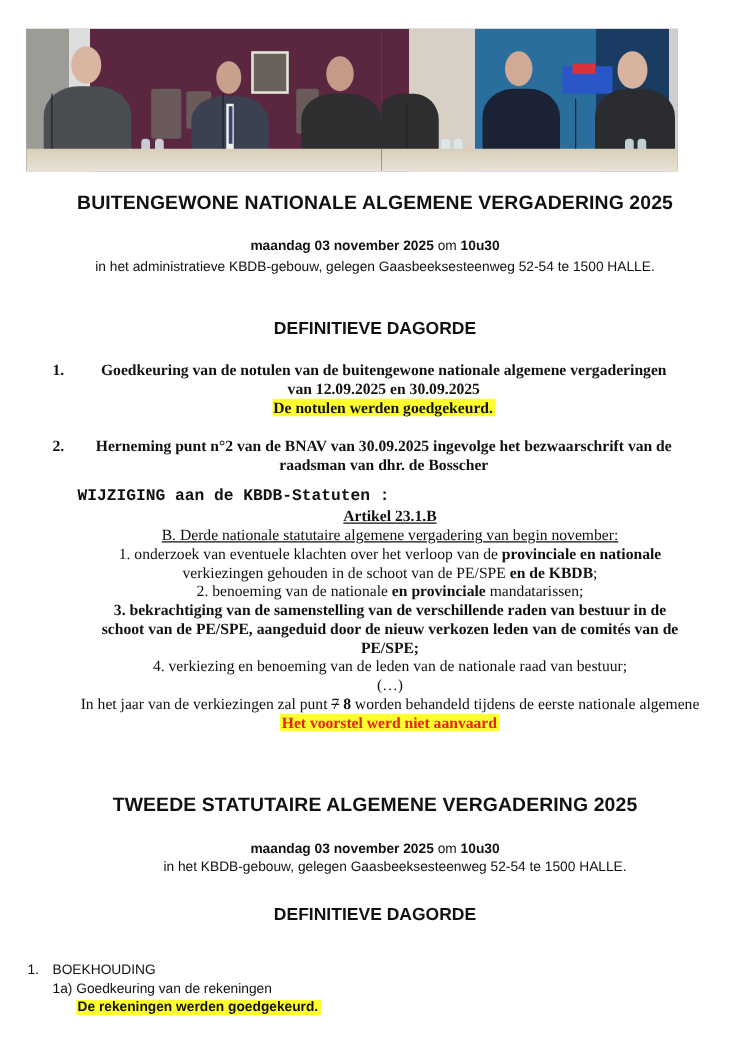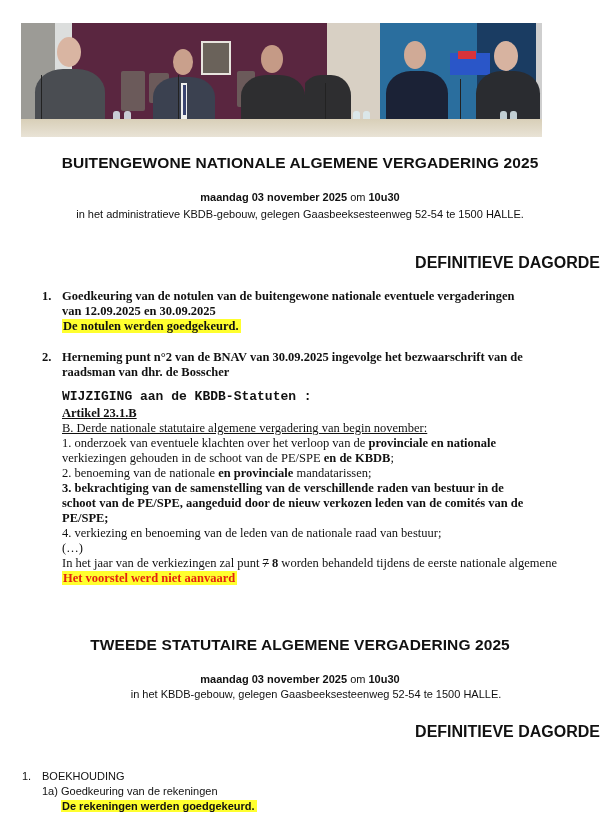--- a/index.html
+++ b/index.html
@@ -1,18 +1,18 @@
 <!DOCTYPE html>
 <html><head>
   <meta charset="utf-8">
   <style>
     html, body { margin: 0; padding: 0; background: #ffffff; }
     body { width: 600px; height: 839px; position: relative; overflow: hidden; color: #111; }
     .sans { font-family: "Liberation Sans", "DejaVu Sans", sans-serif; }
-    .serif { font-family: "Liberation Serif", "DejaVu Serif", serif; }
+    .serif { font-family: "Liberation Serif", "DejaVu Serif", serif; text-align: center; }
 
     
     .photo-strip { position: absolute; left: 21px; top: 23px; width: 521px; height: 114px; overflow: hidden; background: #8a8a86; }
     .photo { position: absolute; top: 0; height: 114px; overflow: hidden; }
     .photo-left { left: 0; width: 284px; background: linear-gradient(90deg, #9c9b96 0 12%, #dcdedd 12% 18%, #5a2640 18% 100%); }
     .photo-mid { left: 284px; width: 75px; background: linear-gradient(90deg, #5a2640 0 30%, #d8d0c4 30% 100%); }
     .photo-right { left: 359px; width: 162px; background: linear-gradient(90deg, #2a6e9e 0 60%, #1a3c62 60% 96%, #cfcfcf 96%); }
     .table-band { position: absolute; left: 0; right: 0; bottom: 0; height: 18px; background: linear-gradient(180deg, #d8cfb8, #e9e3d6); }
     .person { position: absolute; bottom: 10px; border-radius: 40% 40% 6px 6px; }
     .head { position: absolute; border-radius: 50%; }
@@ -20,21 +20,21 @@
     .chair { position: absolute; background: #6b5a5a; border-radius: 2px; }
     .bottle { position: absolute; bottom: 4px; width: 7px; height: 22px; background: rgba(220,235,240,0.85); border-radius: 3px 3px 1px 1px; }
     .mic { position: absolute; width: 1px; background: #222; }
 
     
     .center { position: absolute; left: 0; width: 600px; text-align: center; }
     .h-title { font-size: 15.5px; font-weight: bold; letter-spacing: 0.1px; }
     .h-date { font-size: 11px; }
     .h-date b { font-weight: bold; }
     .h-addr { font-size: 11px; }
-    .h-agenda { font-size: 16px; font-weight: bold; text-align: right; }
+    .h-agenda { font-size: 14px; font-weight: bold; }
 
     .item { position: absolute; left: 40px; width: 520px; }
     .num { position: absolute; left: 2px; top: 0; font-weight: bold; font-size: 12.5px; }
     .ibody { position: absolute; left: 22px; width: 490px; }
     .serif-bold { font-weight: bold; font-size: 12.5px; line-height: 15px; }
 
     .hl-yellow { background: #ffff2e; padding: 0 2px 0 1px; }
     .red { color: #e3240f; }
 
     .block { position: absolute; left: 62px; width: 500px; }
@@ -98,21 +98,21 @@
   <b>maandag 03 november 2025</b>
   <span>om</span>
   <b>10u30</b>
 </div>
 <div class="center sans h-addr" style="top:208px;">in het administratieve KBDB-gebouw, gelegen Gaasbeeksesteenweg 52-54 te 1500 HALLE.</div>
 <div class="center sans h-agenda" style="top:254px;">DEFINITIEVE  DAGORDE</div>
 
 <div class="item serif" style="top:289px;">
   <span class="num">1.</span>
   <div class="ibody serif-bold">
-    <div>Goedkeuring van de notulen van de buitengewone nationale eventuele vergaderingen</div>
+    <div>Goedkeuring van de notulen van de buitengewone nationale algemene vergaderingen</div>
     <div>van 12.09.2025 en 30.09.2025</div>
     <div><span class="hl-yellow">De notulen werden goedgekeurd.</span></div>
   </div>
 </div>
 
 <div class="item serif" style="top:350px;">
   <span class="num">2.</span>
   <div class="ibody serif-bold">
     <div>Herneming punt n°2 van de BNAV van 30.09.2025 ingevolge het bezwaarschrift van de</div>
     <div>raadsman van dhr. de Bosscher</div>

